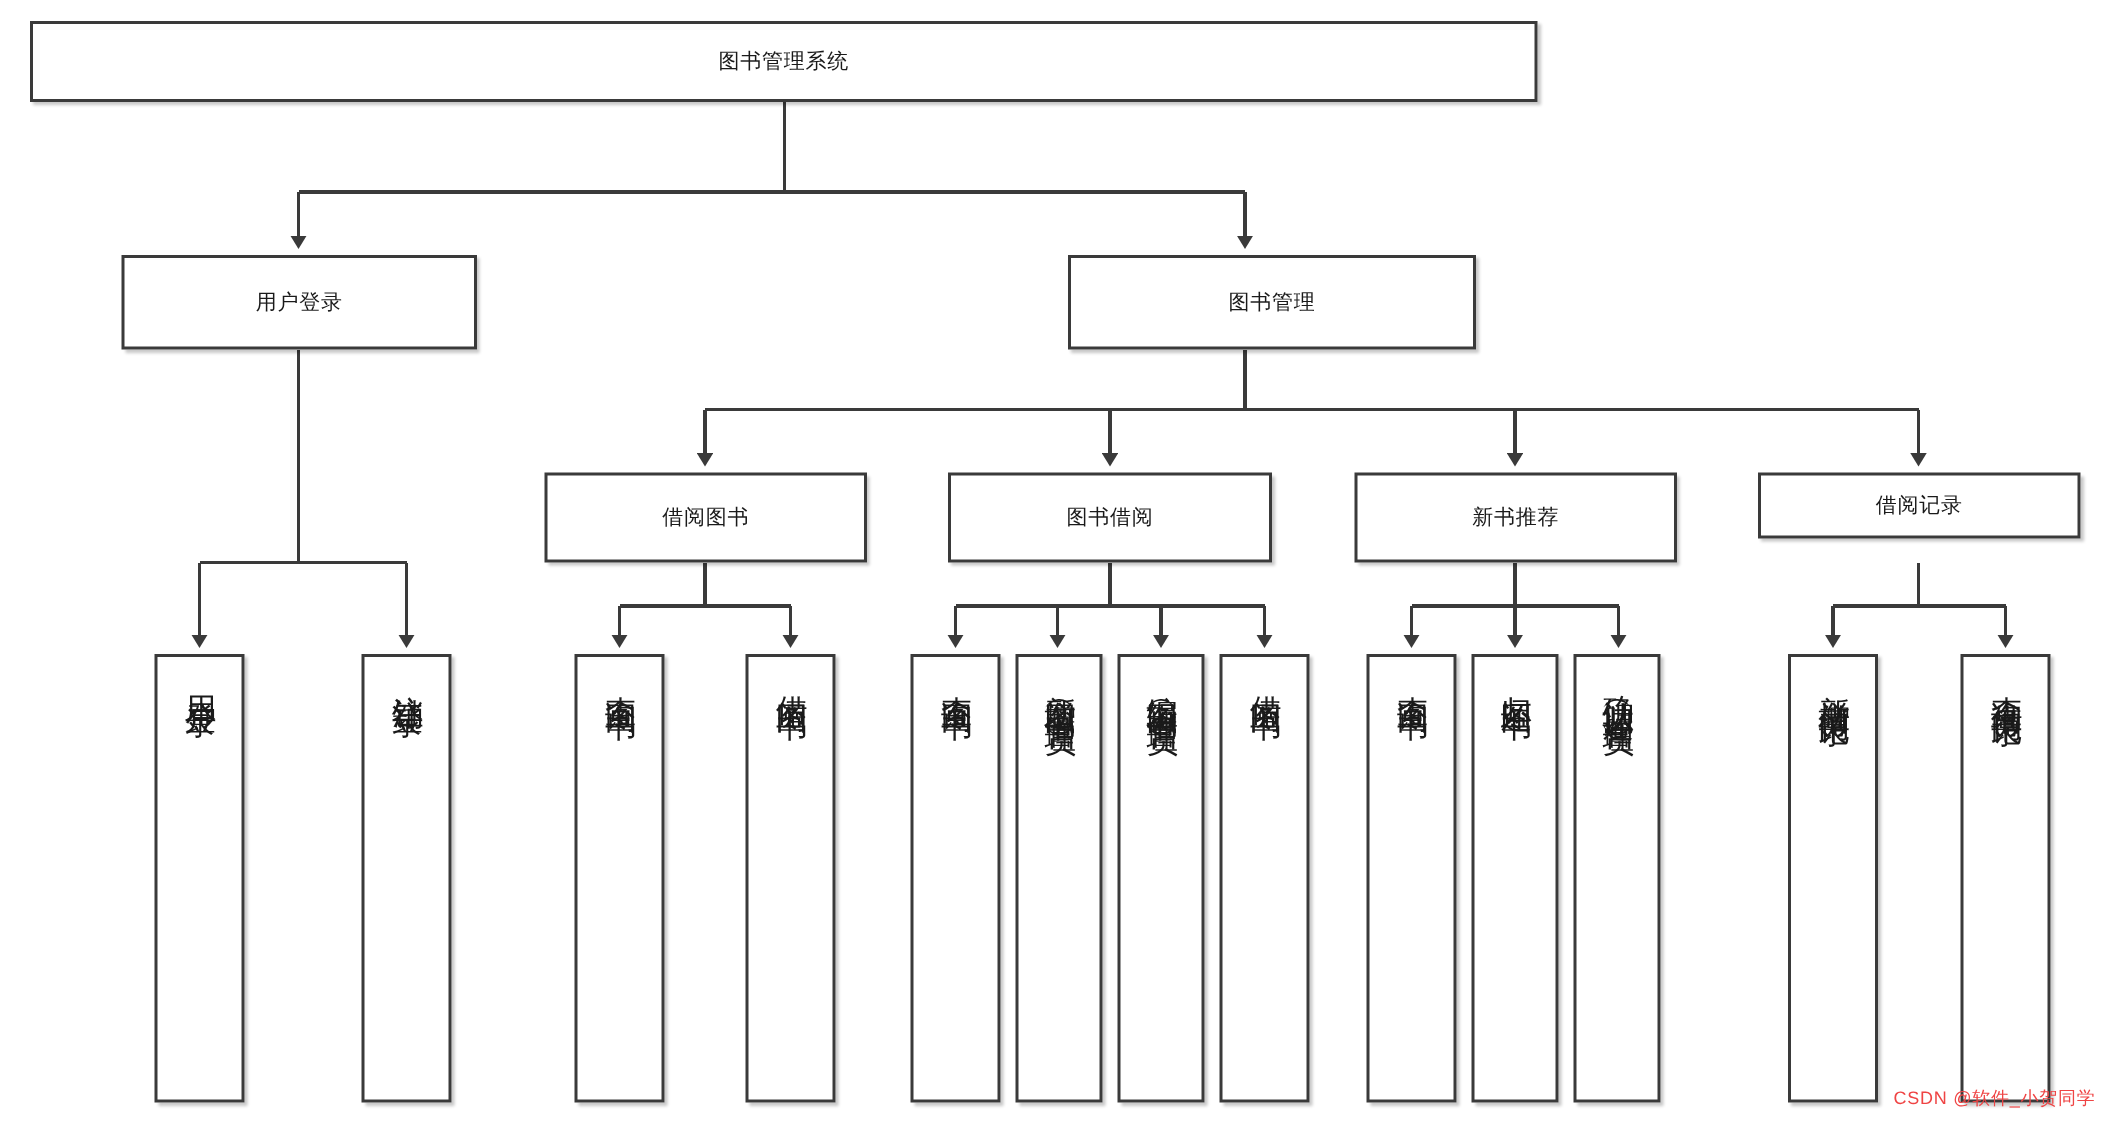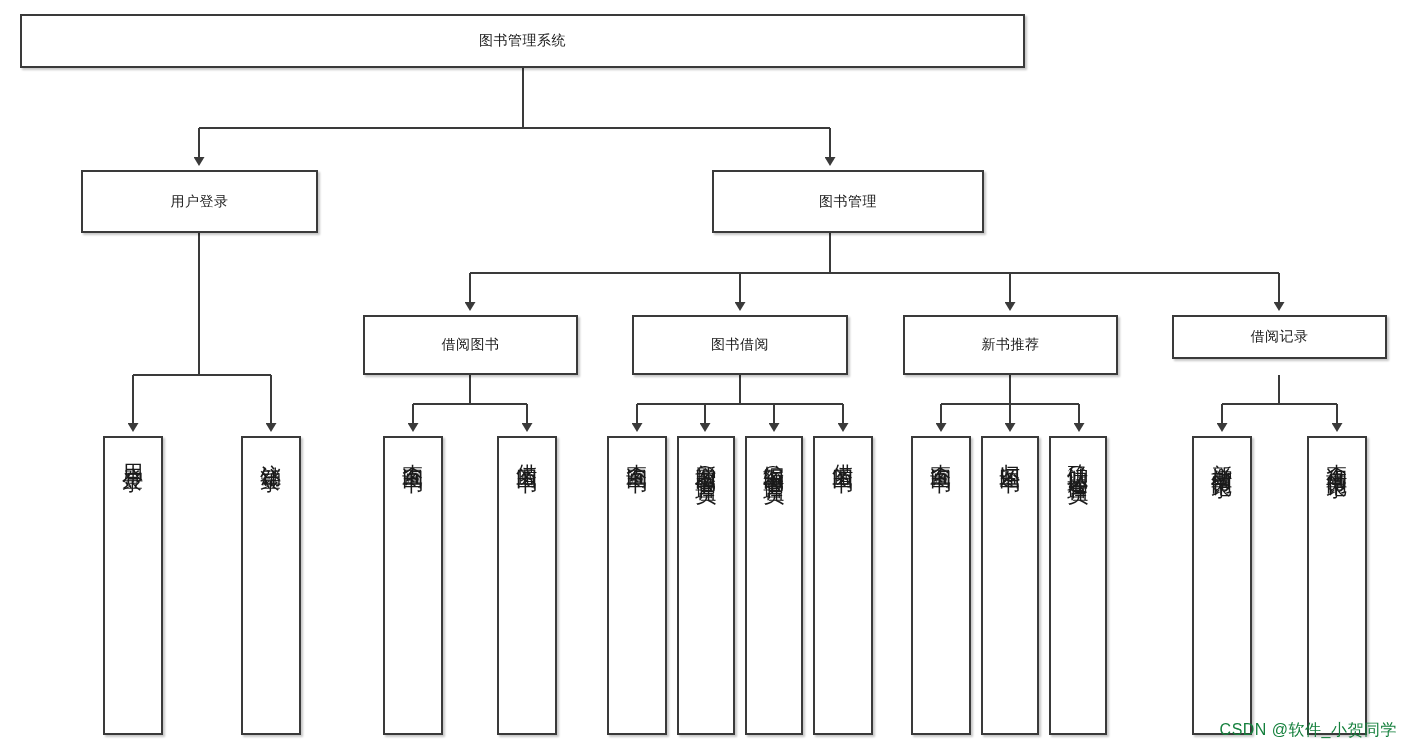--- a/index.html
+++ b/index.html
@@ -52,22 +52,22 @@
   .node.vertical .node-label {
     writing-mode: vertical-rl;
     text-orientation: upright;
     font-size: 21px;
     letter-spacing: 3px;
   }
   #watermark {
     position: absolute;
     right: 8px;
     bottom: 6px;
-    font-size: 16px;
-    color: #15803d;
+    font-size: 12px;
+    color: #ef4444;
     letter-spacing: 0.5px;
     user-select: none;
     white-space: nowrap;
     margin-top: 45px;
   }
 </style>
 </head>
 <body>
 
 <div id="canvas">

